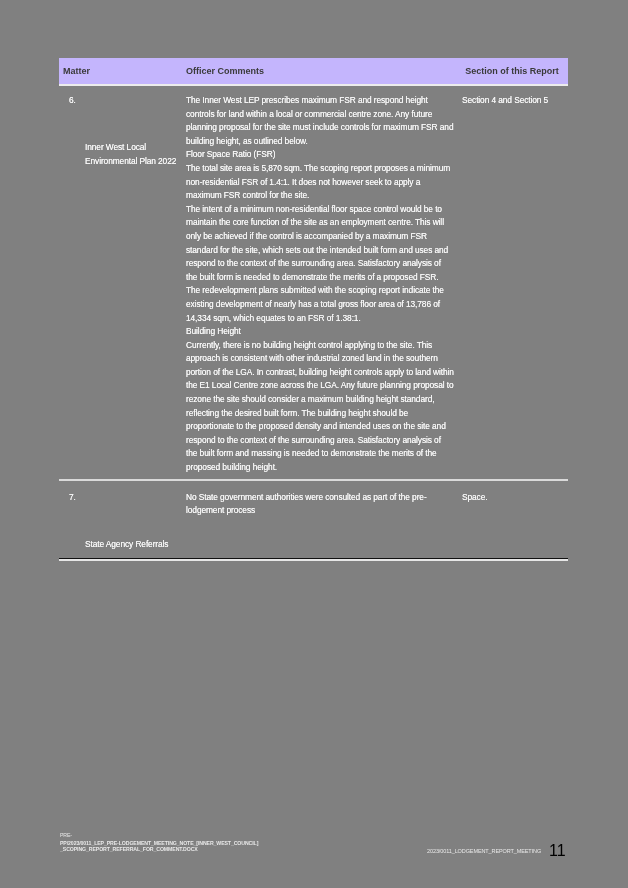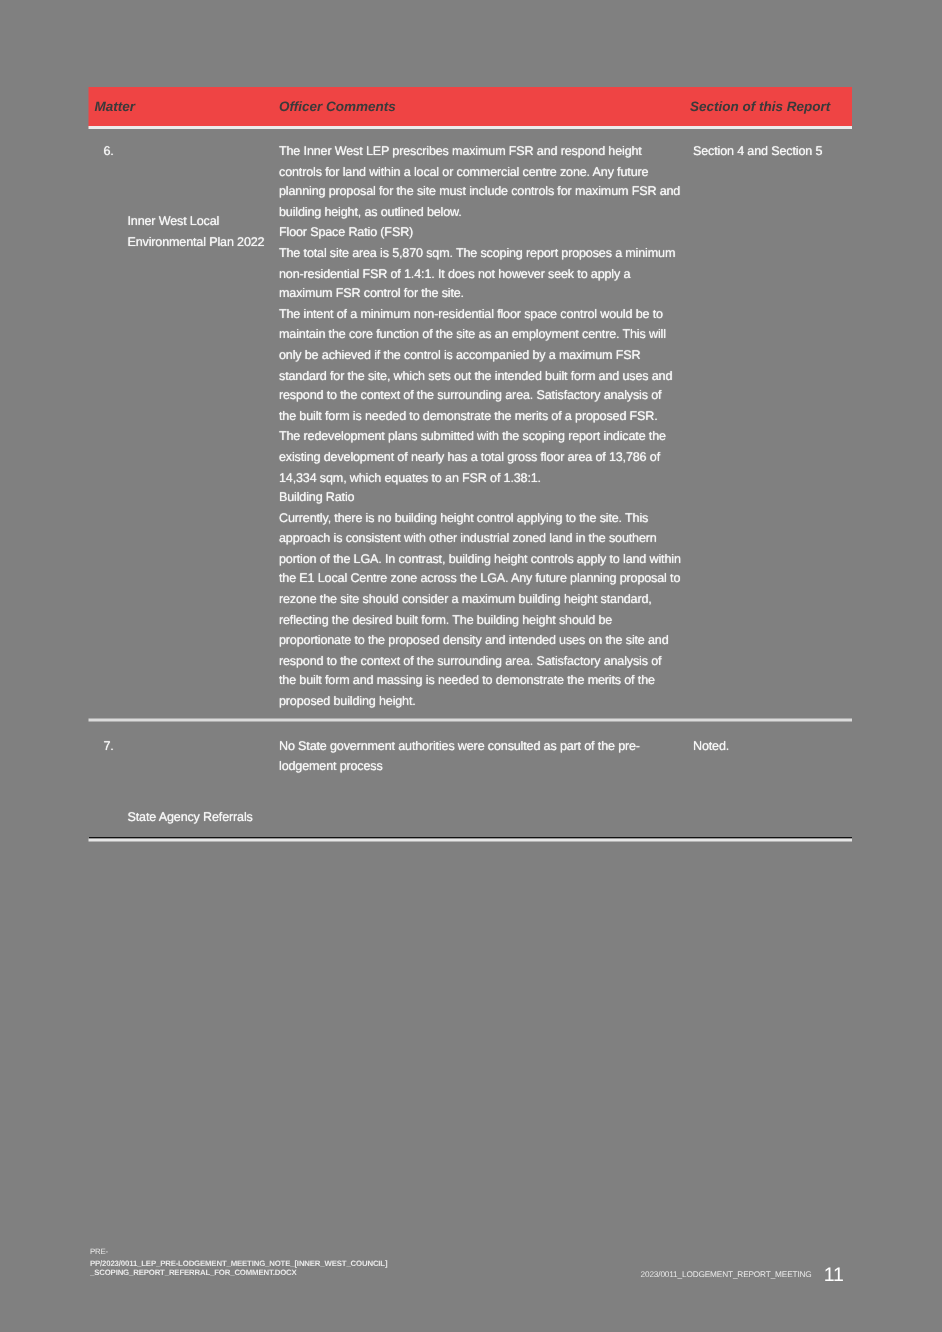--- a/index.html
+++ b/index.html
@@ -23,34 +23,33 @@
     }
     table.matrix {
       width: 509px;
       border-collapse: collapse;
       table-layout: fixed;
     }
     table.matrix col.c-matter { width: 123px; }
     table.matrix col.c-comments { width: 276px; }
     table.matrix col.c-section { width: 110px; }
     thead tr {
-      background: #ef4444;
-      font-style: italic;
+      background: #c4b5fd;
     }
     thead th {
       text-align: left;
       font-size: 9px;
       font-weight: bold;
       color: #3a3a3a;
       height: 26px;
       padding: 0 4px;
       border-bottom: 2px solid #ececec;
       vertical-align: middle;
     }
-    thead th.h-section { padding-left: 2px; }
+    thead th.h-section { padding-left: 2px; text-align: center; }
     tbody td {
       vertical-align: top;
       font-size: 8.4px;
       line-height: 13.6px;
       padding: 8px 4px 4px 4px;
       color: #f4f4f4;
       text-shadow: 0 0 0.6px #ffffff;
       letter-spacing: -0.1px;
     }
     .matter-cell {
@@ -94,22 +93,22 @@
       display: flex;
       align-items: center;
       gap: 8px;
     }
     .footer-right .doc-id {
       font-size: 5.5px;
       color: #e8e8e8;
       letter-spacing: -0.1px;
     }
     .footer-right .page-num {
-      font-size: 13px;
-      color: #ffffff;
+      font-size: 16px;
+      color: #000000;
     }
   </style>
 </head>
 <body>
 
 <div class="page">
   <table class="matrix">
     <colgroup>
       <col class="c-matter">
       <col class="c-comments">
@@ -128,34 +127,34 @@
           <div class="matter-cell">
             <span class="num">6.</span>
             <span class="matter-text">Inner West Local Environmental Plan 2022</span>
           </div>
         </td>
         <td>
           <p class="para">The Inner West LEP prescribes maximum FSR and respond height controls for land within a local or commercial centre zone. Any future planning proposal for the site must include controls for maximum FSR and building height, as outlined below.</p>
           <p class="subhead">Floor Space Ratio (FSR)</p>
           <p class="para">The total site area is 5,870 sqm. The scoping report proposes a minimum non-residential FSR of 1.4:1. It does not however seek to apply a maximum FSR control for the site.</p>
           <p class="para">The intent of a minimum non-residential floor space control would be to maintain the core function of the site as an employment centre. This will only be achieved if the control is accompanied by a maximum FSR standard for the site, which sets out the intended built form and uses and respond to the context of the surrounding area. Satisfactory analysis of the built form is needed to demonstrate the merits of a proposed FSR. The redevelopment plans submitted with the scoping report indicate the existing development of nearly has a total gross floor area of 13,786 of 14,334 sqm, which equates to an FSR of 1.38:1.</p>
-          <p class="subhead">Building Ratio</p>
+          <p class="subhead">Building Height</p>
           <p class="para">Currently, there is no building height control applying to the site. This approach is consistent with other industrial zoned land in the southern portion of the LGA. In contrast, building height controls apply to land within the E1 Local Centre zone across the LGA. Any future planning proposal to rezone the site should consider a maximum building height standard, reflecting the desired built form. The building height should be proportionate to the proposed density and intended uses on the site and respond to the context of the surrounding area. Satisfactory analysis of the built form and massing is needed to demonstrate the merits of the proposed building height.</p>
         </td>
         <td>Section 4 and Section 5</td>
       </tr>
       <tr class="row-7">
         <td>
           <div class="matter-cell">
             <span class="num">7.</span>
             <span class="matter-text">State Agency Referrals</span>
           </div>
         </td>
         <td>No State government authorities were consulted as part of the pre-lodgement process</td>
-        <td>Noted.</td>
+        <td>Space.</td>
       </tr>
     </tbody>
   </table>
 </div>
 
 <div class="footer-left">
   <div class="ref">PRE-</div>
   <div class="path">PP/2023/0011_LEP_PRE-LODGEMENT_MEETING_NOTE_[INNER_WEST_COUNCIL]</div>
   <div class="path">_SCOPING_REPORT_REFERRAL_FOR_COMMENT.DOCX</div>
 </div>

